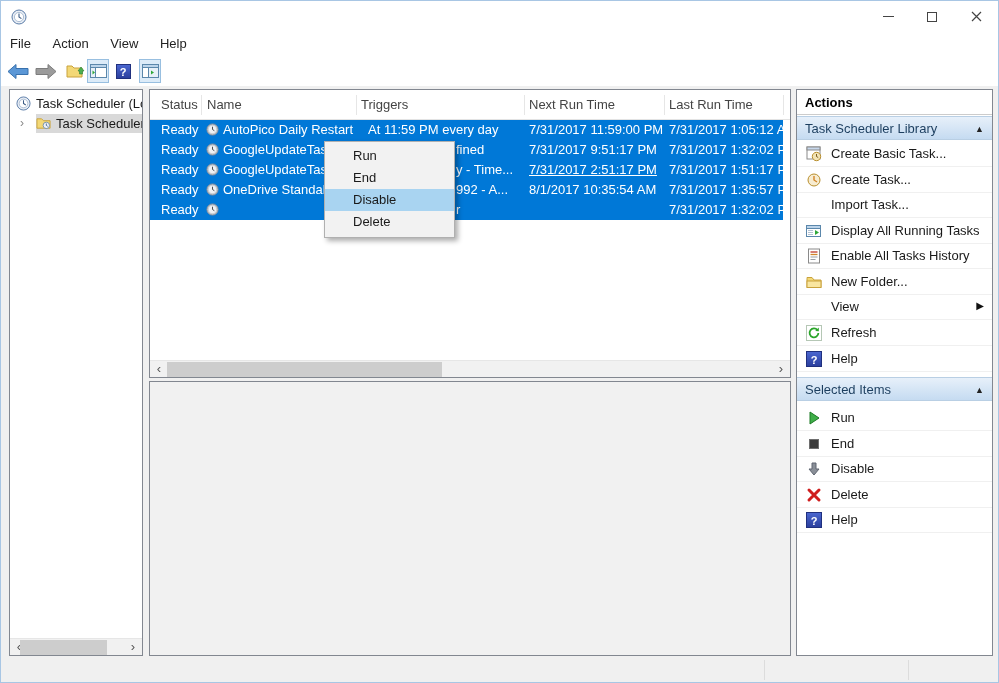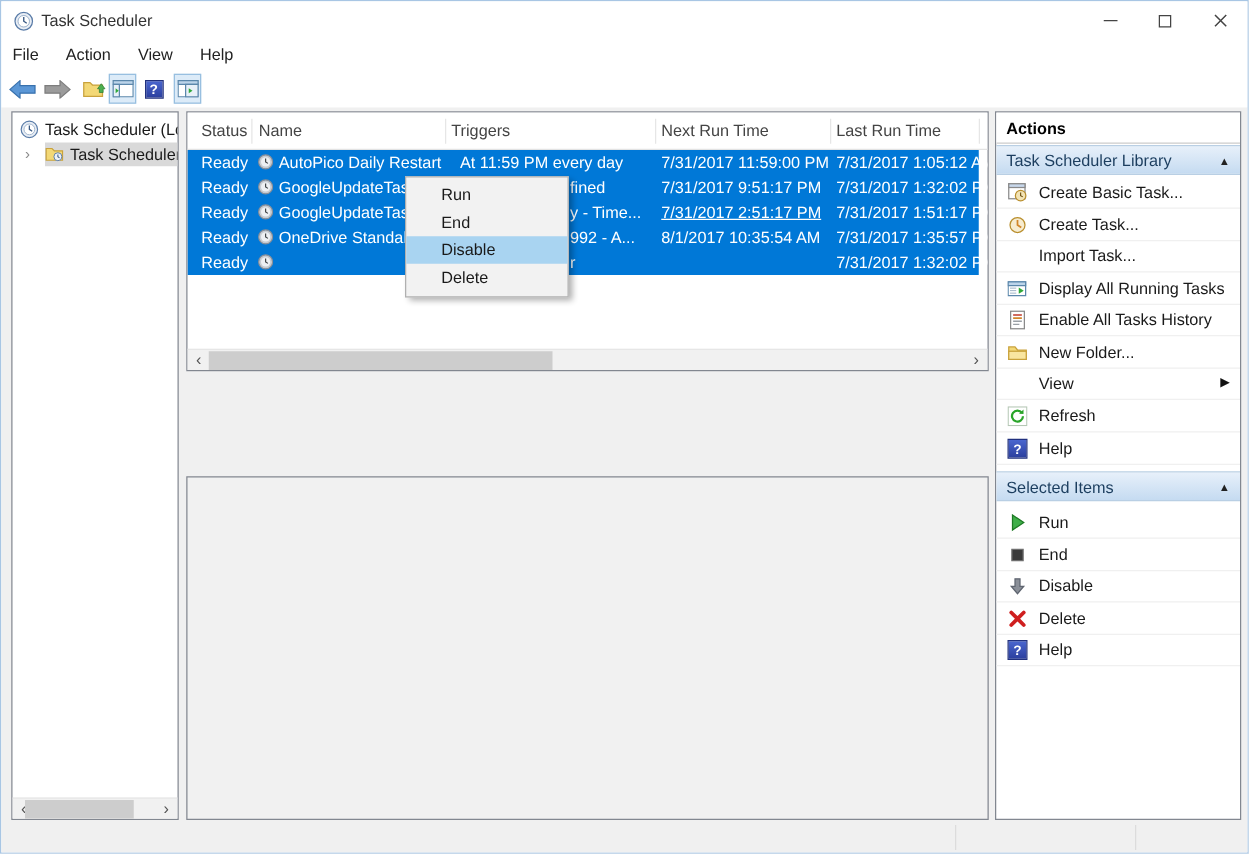--- a/index.html
+++ b/index.html
@@ -61,21 +61,20 @@
 <div class="win">
 
   <div class="titlebar">
     <span class="tb-icon">
       <svg width="16" height="16" viewBox="0 0 16 16">
           <circle cx="8" cy="8" r="7" fill="#e9eef5" stroke="#5a7ca8"></circle>
           <circle cx="8" cy="8" r="4.6" fill="#ffffff" stroke="#8fa7c4" stroke-width="0.7"></circle>
           <path d="M8 4.6 v3.4 l2.4 1.6" stroke="#3b5b85" stroke-width="1.1" fill="none"></path>
         </svg>
     </span>
-    <span class="title-text">Task Scheduler</span>
     <span class="wctl" style="right:88px;">
         <span class="min-glyph"></span>
       </span>
     <span class="wctl" style="right:44px;">
         <span class="max-glyph"></span>
       </span>
     <span class="wctl" style="right:0;">
       <svg width="11" height="11" viewBox="0 0 11 11">
           <path d="M1 1 L10 10 M10 1 L1 10" stroke="#444" stroke-width="1.2"></path>
         </svg>
@@ -151,21 +150,21 @@
         </span>
         <span class="tlabel">Task Scheduler Library</span>
       </div>
       <div class="hscroll" style="left:0;right:0;bottom:0;">
         <span class="sarrow" style="left:1px;">‹</span>
         <span class="sthumb" style="left:10px;width:87px;"></span>
         <span class="sarrow" style="right:1px;">›</span>
       </div>
     </div>
 
-    <div class="panel" style="left:148px;top:3px;width:642px;height:208px;">
+    <div class="panel" style="left:148px;top:3px;width:642px;height:289px;">
       <div class="lheader">
         <span class="hcell" style="left:11px;">Status</span>
         <span class="hcell" style="left:57px;">Name</span>
         <span class="hcell" style="left:211px;">Triggers</span>
         <span class="hcell" style="left:379px;">Next Run Time</span>
         <span class="hcell" style="left:519px;">Last Run Time</span>
         <span class="hsep" style="left:51px;"></span>
         <span class="hsep" style="left:206px;"></span>
         <span class="hsep" style="left:374px;"></span>
         <span class="hsep" style="left:514px;"></span>

